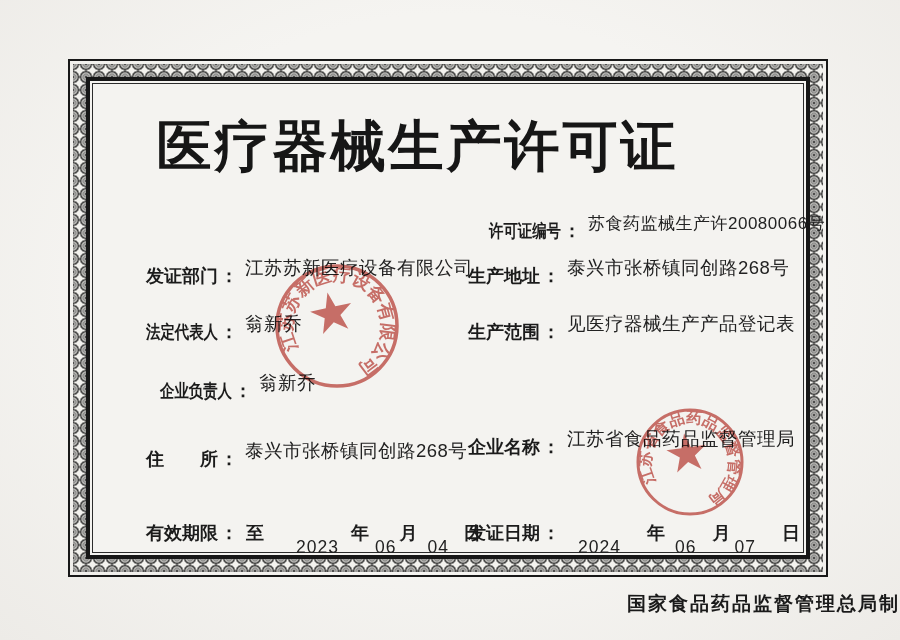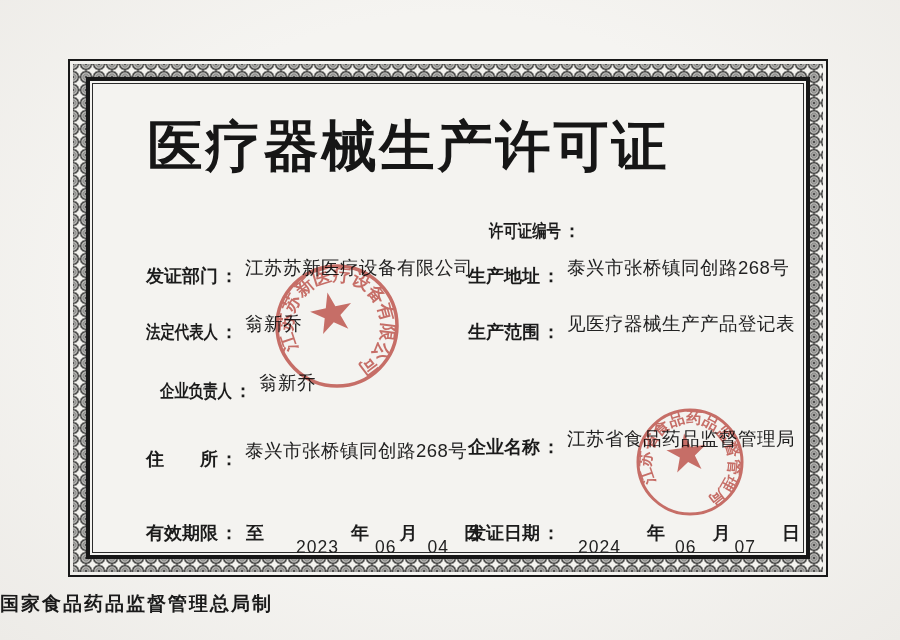--- a/index.html
+++ b/index.html
@@ -14,32 +14,32 @@
     background-color:#f3f2ee;
     background-image:
       radial-gradient(circle, #3b3b3b 0 1.2px, rgba(0,0,0,0) 1.7px),
       radial-gradient(circle, rgba(0,0,0,0) 2.1px, #565656 2.5px 3.3px, rgba(0,0,0,0) 3.7px),
       radial-gradient(circle, rgba(0,0,0,0) 4.3px, #262626 4.7px 5.9px, rgba(0,0,0,0) 6.3px);
     background-size:13px 13px;background-position:6.5px 6.5px;}
   .inner1{width:100%;height:100%;box-sizing:border-box;border:4px solid #171717;
     background:#f4f3f0;padding:2px;}
   .inner2{width:100%;height:100%;box-sizing:border-box;border:1px solid #2c2c2c;}
   
-  .title{position:absolute;left:7px;top:110px;width:803px;text-align:center;
+  .title{position:absolute;left:16px;top:110px;width:803px;text-align:center;
     font-size:55px;font-weight:900;letter-spacing:3px;color:#161616;}
   .row{position:absolute;display:flex;align-items:center;white-space:nowrap;}
   .lbl{display:inline-block;font-weight:700;font-size:18px;width:72px;
     text-align:justify;text-align-last:justify;color:#1b1b1b;}
   .lbl.l5{width:72px;text-align-last:auto;transform:scaleX(.8);transform-origin:0 50%;}
   .colon{font-weight:700;font-size:18px;margin-left:2px;}
   .val{font-size:18.5px;margin-left:7px;transform:translateY(-8px);
     letter-spacing:.5px;color:#222;}
   .num{font-size:17.5px;transform:translateY(-9px);letter-spacing:1px;color:#222;margin-top:48px;}
   .unit{font-weight:700;font-size:18px;}
-  .footer{position:absolute;left:0;top:591px;width:900px;text-align:left;
+  .footer{position:absolute;left:0;top:591px;width:900px;text-align:right;
     font-size:19px;font-weight:700;letter-spacing:2px;color:#1a1a1a;}
   
   .seal{position:absolute;mix-blend-mode:multiply;opacity:.82;}
   .seal text{font-family:"Liberation Sans","DejaVu Sans",sans-serif;font-weight:700;}
 </style>
 </head>
 <body>
 
 <div class="page">
 
@@ -49,20 +49,21 @@
         <div class="inner2"></div>
       </div>
     </div>
   </div>
 
   <div class="title">医疗器械生产许可证</div>
 
   <div class="row" style="left:489px;top:219px">
     <span class="lbl l5">许可证编号</span>
     <span class="colon">：</span>
+    <span class="val" style="font-size:17px">苏食药监械生产许20080066号</span>
   </div>
 
   <div class="row" style="left:146px;top:263px">
     <span class="lbl">发证部门</span>
     <span class="colon">：</span>
     <span class="val">江苏苏新医疗设备有限公司</span>
   </div>
 
   <div class="row" style="left:146px;top:319px">
     <span class="lbl l5">法定代表人</span>

